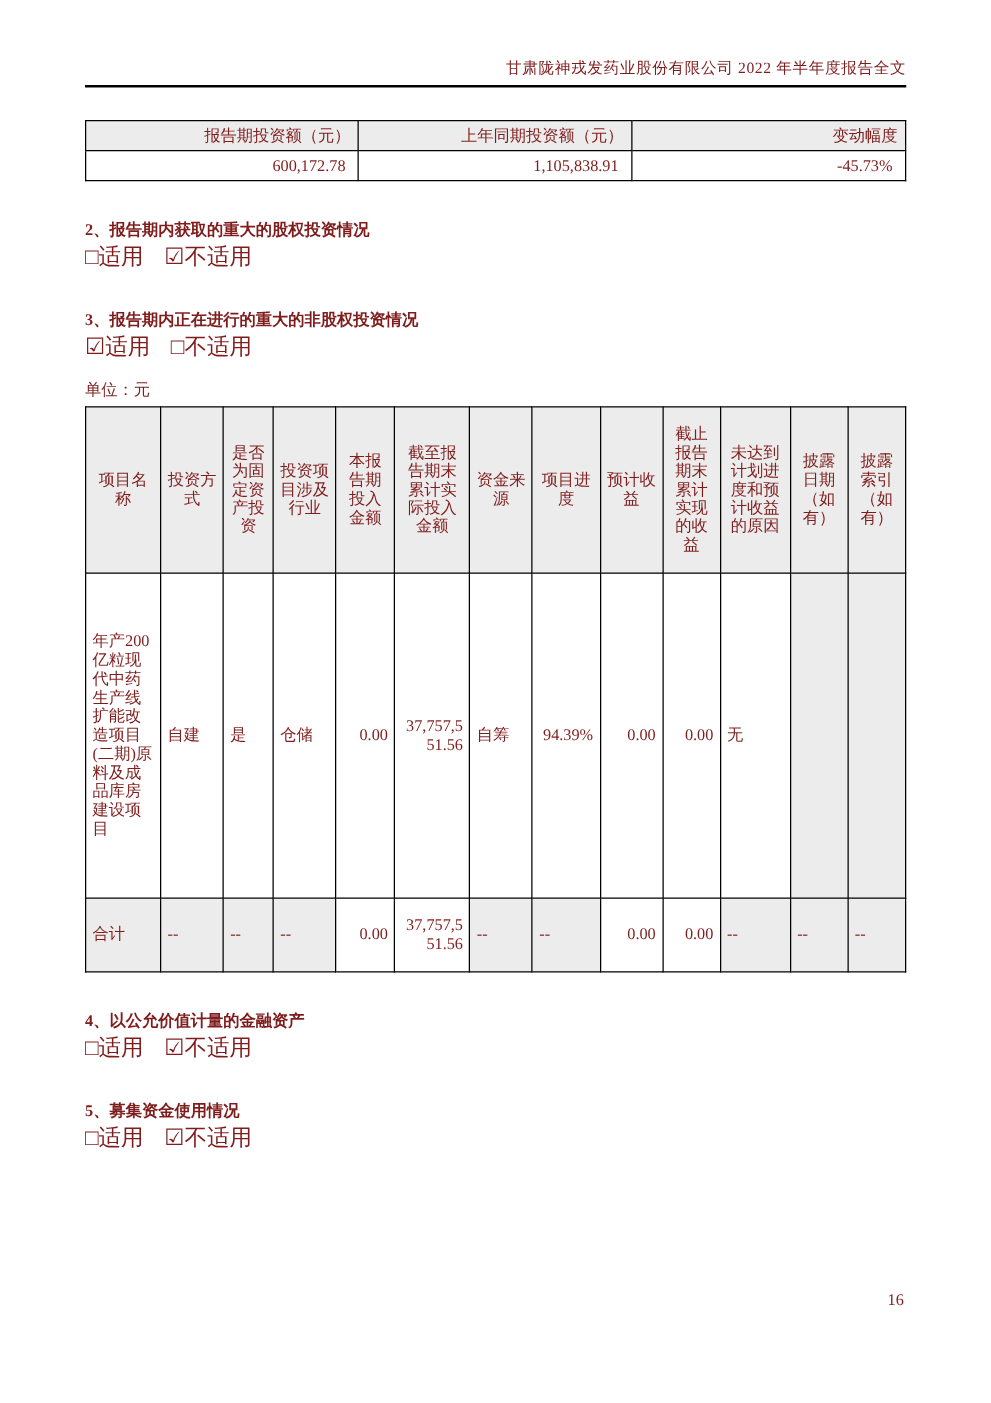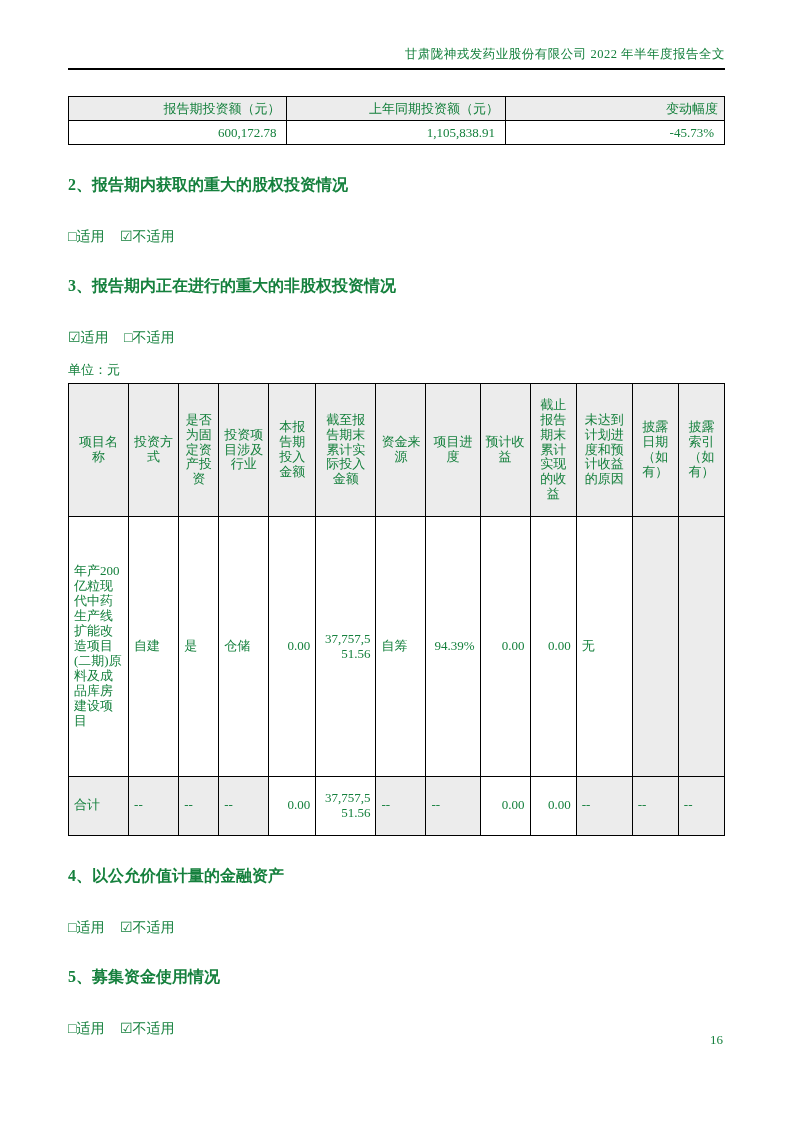--- a/index.html
+++ b/index.html
@@ -5,21 +5,21 @@
   * { margin: 0; padding: 0; box-sizing: border-box; }
   html, body { background: #ffffff; }
   .page {
     width: 793px;
     height: 1122px;
     margin: 0 auto;
     position: relative;
     background: #ffffff;
     padding: 46px 68px 0 68px;
     font-family: "Liberation Serif", "DejaVu Serif", serif;
-    color: #15803d;
+    color: #7f1d1d;
   }
   .doc-header {
     text-align: right;
     font-size: 12.5px;
     letter-spacing: 0.5px;
     padding-bottom: 5px;
   }
   .header-rule {
     border: none;
     border-top: 2px solid #000000;
@@ -39,27 +39,27 @@
     text-align: right;
     height: 24px;
     padding: 2px 6px;
   }
   .summary-table td {
     text-align: right;
     height: 24px;
     padding: 2px 10px;
   }
   .section-title {
-    font-size: 16px;
+    font-size: 13px;
     font-weight: bold;
     margin-top: 30px;
   }
   .applicability {
-    font-size: 14px;
-    margin-top: 32px;
+    font-size: 18px;
+    margin-top: 0;
   }
   .applicability .opt { margin-right: 12px; }
   .unit-label {
     text-align: left;
     font-size: 13px;
     margin-top: 14px;
     margin-bottom: 4px;
   }
   
   .detail-table { font-size: 13px; line-height: 1.15; }

